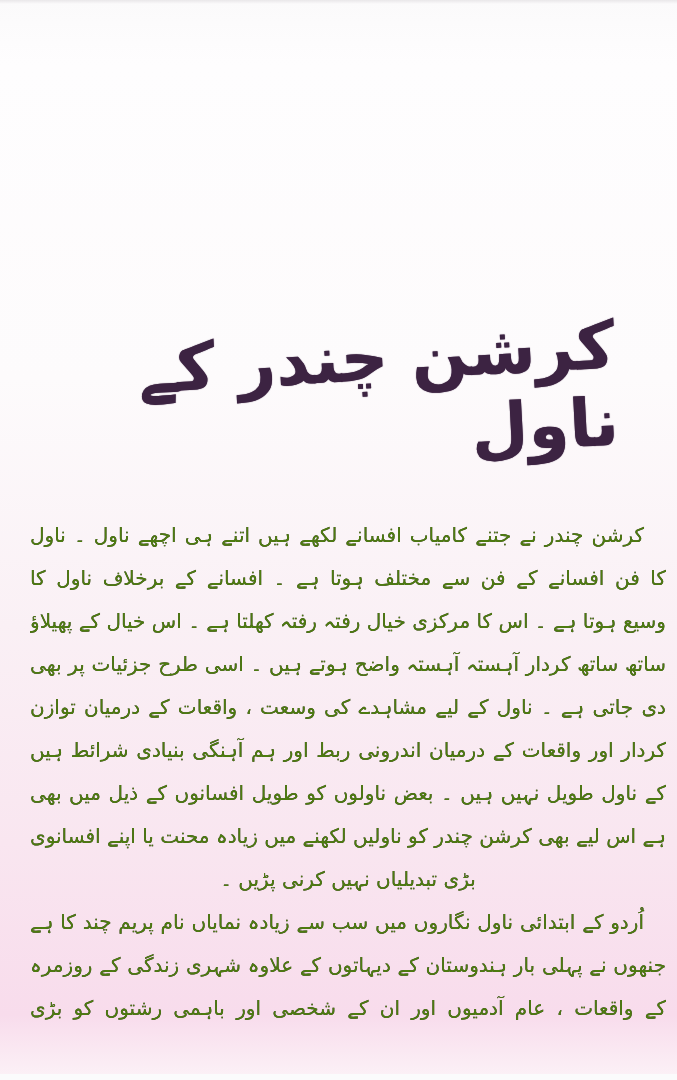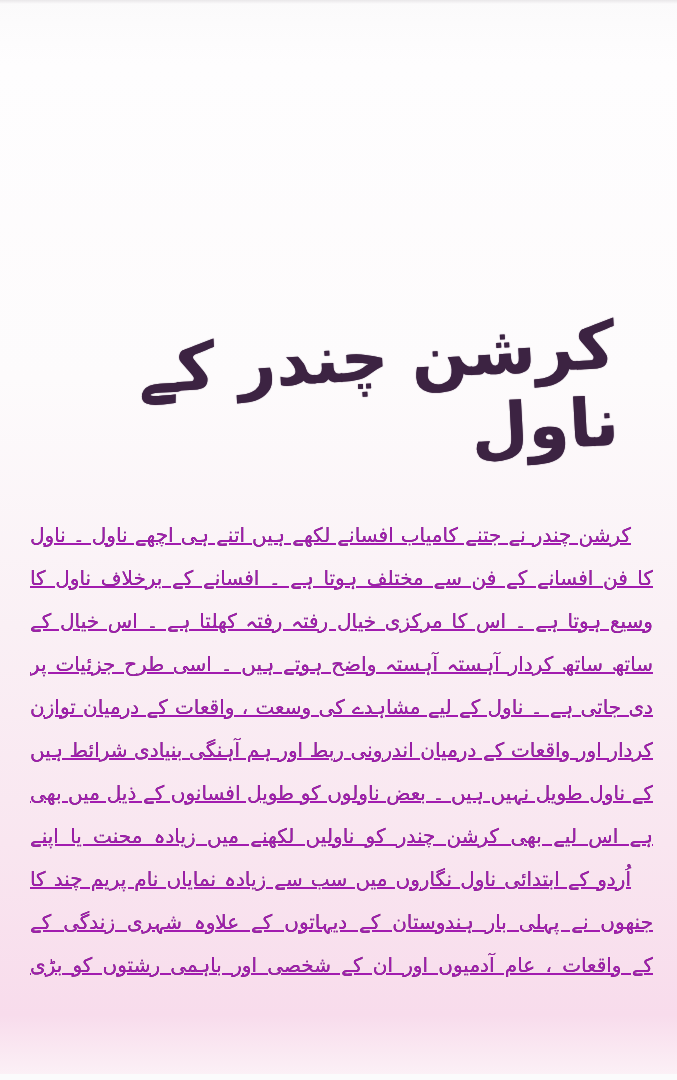--- a/index.html
+++ b/index.html
@@ -31,24 +31,23 @@
     margin: 0;
     display: flex; align-items: center; justify-content: center;
     font-size: 66px; font-weight: bold;
     color: #3c2342;
     transform: rotate(-3deg);
     letter-spacing: 1px;
     text-shadow: 0 0 1px #3c2342;
   }
   .body-text {
     position: absolute;
-    top: 514px; left: 30px; right: 24px;
-    color: #a21caf;
+    top: 514px; left: 30px; right: 11px;
+    color: #4d7c0f;
     font-size: 20px;
-    text-decoration: underline;
   }
   .text-line {
     height: 43px; line-height: 43px;
     overflow: hidden;
     text-align: justify;
     text-align-last: justify;
     text-shadow: 0 0 0.5px #3e2742;
   }
   .text-line.first-line { padding-right: 22px; }
   .text-line.center-line { text-align: center; text-align-last: center; }
@@ -64,20 +63,21 @@
 
   <div class="body-text">
     <div class="text-line first-line">کرشن چندر نے جتنے کامیاب افسانے لکھے ہیں اتنے ہی اچھے ناول ۔ ناول</div>
     <div class="text-line">کا فن افسانے کے فن سے مختلف ہوتا ہے ۔ افسانے کے برخلاف ناول کا کینوس زیادہ</div>
     <div class="text-line">وسیع ہوتا ہے ۔ اس کا مرکزی خیال رفتہ رفتہ کھلتا ہے ۔ اس خیال کے پھیلاؤ کے</div>
     <div class="text-line">ساتھ ساتھ کردار آہستہ آہستہ واضح ہوتے ہیں ۔ اسی طرح جزئیات پر بھی توجہ</div>
     <div class="text-line">دی جاتی ہے ۔ ناول کے لیے مشاہدے کی وسعت ، واقعات کے درمیان توازن اور</div>
     <div class="text-line">کردار اور واقعات کے درمیان اندرونی ربط اور ہم آہنگی بنیادی شرائط ہیں کرشن چندر</div>
     <div class="text-line">کے ناول طویل نہیں ہیں ۔ بعض ناولوں کو طویل افسانوں کے ذیل میں بھی لایا جا سکتا</div>
     <div class="text-line">ہے اس لیے بھی کرشن چندر کو ناولیں لکھنے میں زیادہ محنت یا اپنے افسانوی فن میں</div>
+    <div class="text-line center-line">بڑی تبدیلیاں نہیں کرنی پڑیں ۔</div>
     <div class="text-line first-line">اُردو کے ابتدائی ناول نگاروں میں سب سے زیادہ نمایاں نام پریم چند کا ہے ۔</div>
     <div class="text-line">جنھوں نے پہلی بار ہندوستان کے دیہاتوں کے علاوہ شہری زندگی کے روزمرہ</div>
     <div class="text-line">کے واقعات ، عام آدمیوں اور ان کے شخصی اور باہمی رشتوں کو بڑی سادگی سے اپنے</div>
   </div>
 
   <div class="scan-edge-bottom"></div>
 
 </div>
 
 </body></html>

